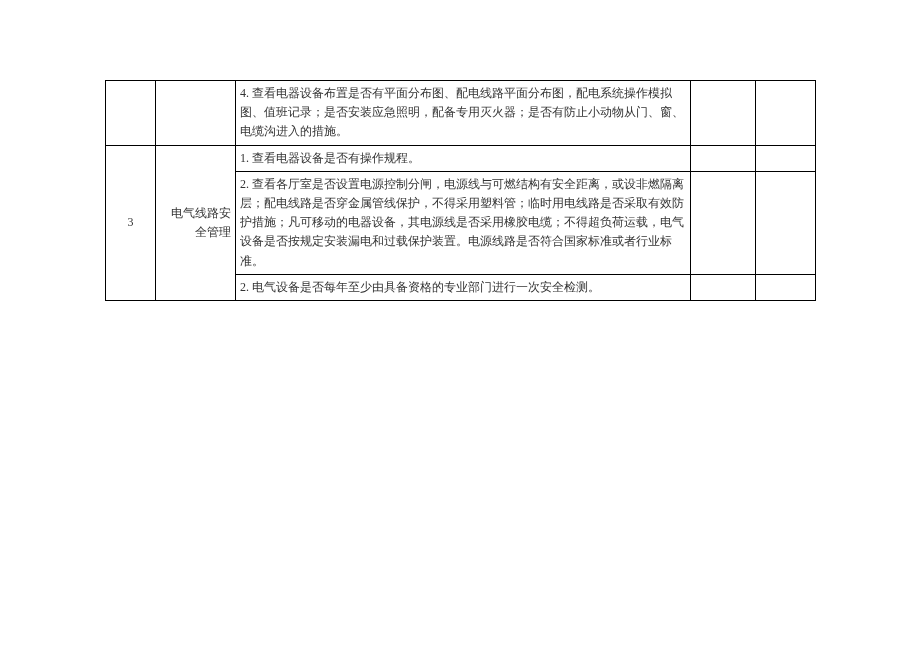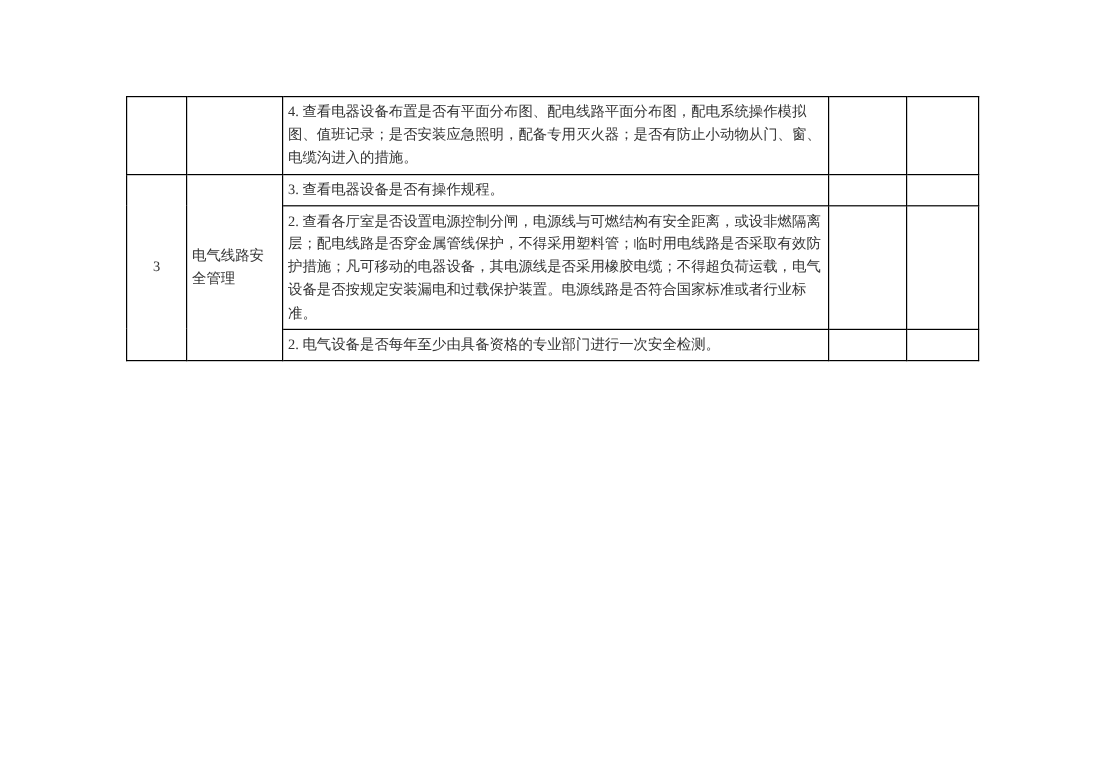--- a/index.html
+++ b/index.html
@@ -17,41 +17,41 @@
       width: 100%;
       table-layout: fixed;
     }
     td {
       border: 1px solid #000000;
       padding: 3px 4px;
       vertical-align: middle;
       word-wrap: break-word;
     }
     .col-num { width: 50px; text-align: center; }
-    .col-cat { width: 80px; text-align: left; }
+    .col-cat { width: 80px; text-align: right; }
     .col-desc { width: 455px; text-align: left; }
     .col-blank1 { width: 65px; }
     .col-blank2 { width: 60px; }
   </style>
 </head>
 <body>
 
 <table>
   <tbody>
       <tr>
     <td class="col-num"></td>
     <td class="col-cat"></td>
     <td class="col-desc">4. 查看电器设备布置是否有平面分布图、配电线路平面分布图，配电系统操作模拟图、值班记录；是否安装应急照明，配备专用灭火器；是否有防止小动物从门、窗、电缆沟进入的措施。</td>
     <td class="col-blank1"></td>
     <td class="col-blank2"></td>
   </tr>
   <tr>
     <td class="col-num" rowspan="3">3</td>
     <td class="col-cat" rowspan="3">电气线路安全管理</td>
-    <td class="col-desc">3. 查看电器设备是否有操作规程。</td>
+    <td class="col-desc">1. 查看电器设备是否有操作规程。</td>
     <td class="col-blank1"></td>
     <td class="col-blank2"></td>
   </tr>
   <tr>
     <td class="col-desc">2. 查看各厅室是否设置电源控制分闸，电源线与可燃结构有安全距离，或设非燃隔离层；配电线路是否穿金属管线保护，不得采用塑料管；临时用电线路是否采取有效防护措施；凡可移动的电器设备，其电源线是否采用橡胶电缆；不得超负荷运载，电气设备是否按规定安装漏电和过载保护装置。电源线路是否符合国家标准或者行业标准。</td>
     <td class="col-blank1"></td>
     <td class="col-blank2"></td>
   </tr>
   <tr>
     <td class="col-desc">2. 电气设备是否每年至少由具备资格的专业部门进行一次安全检测。</td>

